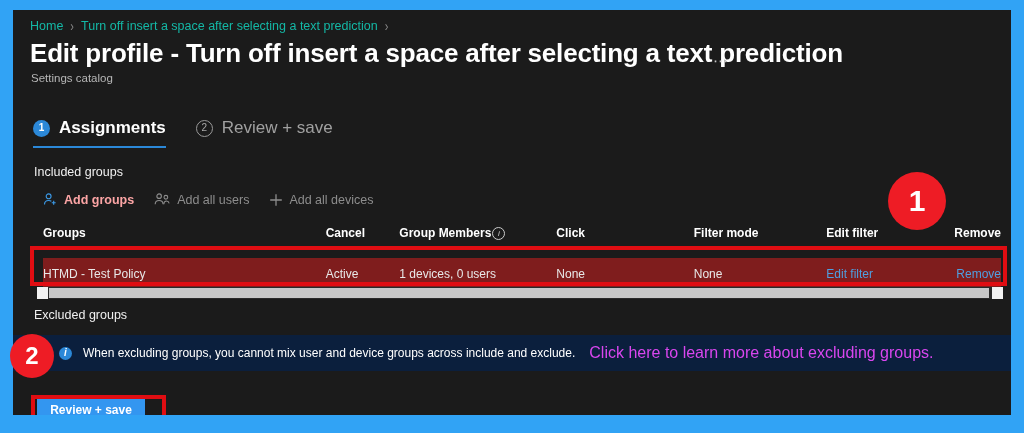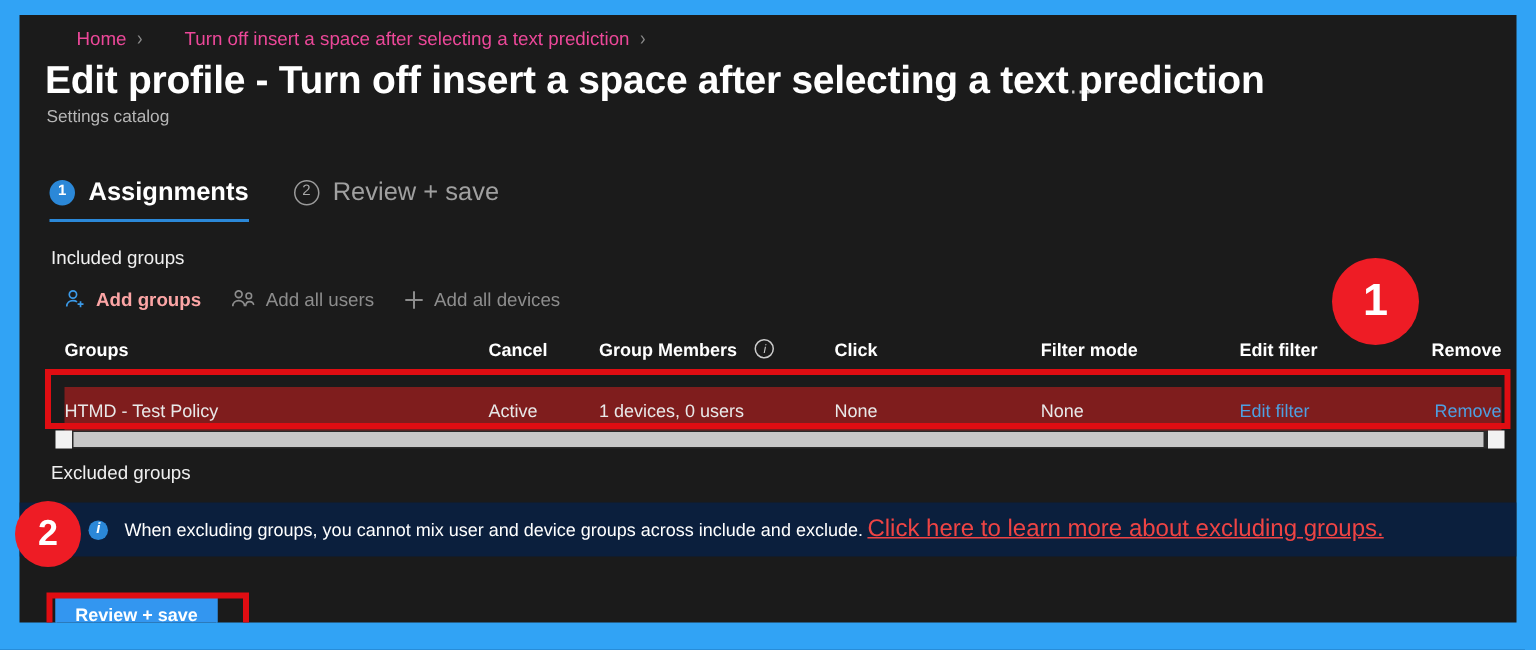--- a/index.html
+++ b/index.html
@@ -41,23 +41,22 @@
     left: 17px;
     top: 8px;
     display: flex;
     align-items: center;
     gap: 7px;
     font-size: 12.5px;
     line-height: 16px;
     white-space: nowrap;
   }
   .crumb-link {
-    color: #ec4899;
-    cursor: pointer;
-    margin-left: 21px;
+    color: #14b8a6;
+    cursor: pointer;
   }
   .crumb-sep {
     color: #8a8a8a;
     font-size: 11px;
     transform: scaleY(1.25);
   }
 
   
   .title {
     position: absolute;
@@ -186,21 +185,21 @@
     color: #ffffff;
     font-weight: bold;
   }
   .tbl-body {
     height: 32px;
     color: #e8e8e8;
     background: #7f1d1d;
   }
   .c-groups  { width: 288px; }
   .c-status  { width: 75px; }
-  .c-members { width: 160px; display: flex; align-items: flex-start; gap: 12px; }
+  .c-members { width: 160px; display: flex; align-items: flex-end; gap: 1px; }
   .c-filter  { width: 140px; }
   .c-fmode   { width: 135px; }
   .c-edit    { width: 118px; }
   .c-remove  { width: 60px; text-align: right; }
   .link {
     color: #4f9fe0;
     cursor: pointer;
   }
   .info-circle {
     width: 11px; height: 11px;
@@ -292,24 +291,23 @@
     font-weight: bold;
     font-style: italic;
     line-height: 1;
     flex: none;
   }
   .infobar-text {
     font-size: 12px;
     color: #ffffff;
   }
   .infobar-link {
-    color: #ef4444;
-    text-decoration: underline;
-    cursor: pointer;
-    margin-left: 3px;
+    color: #d946ef;
+    cursor: pointer;
+    margin-left: 14px;
   }
 
   
   .footer {
     position: absolute;
     left: 24px;
     top: 388px;
     display: flex;
     align-items: center;
     gap: 17px;

